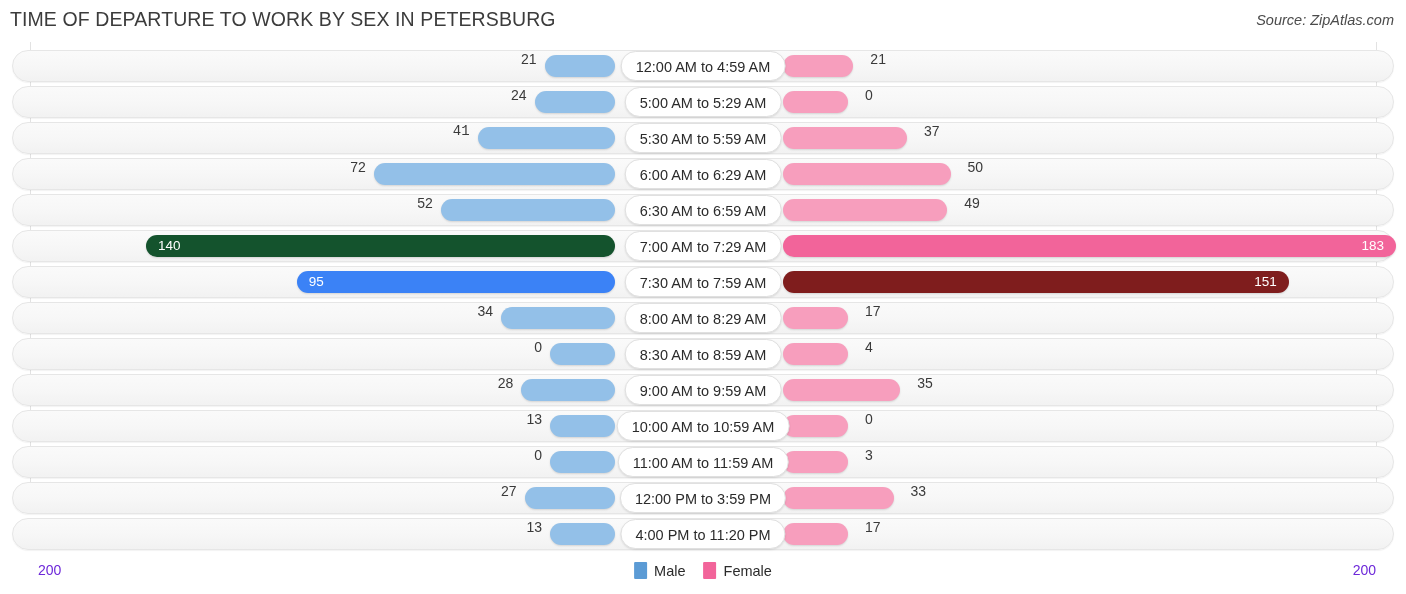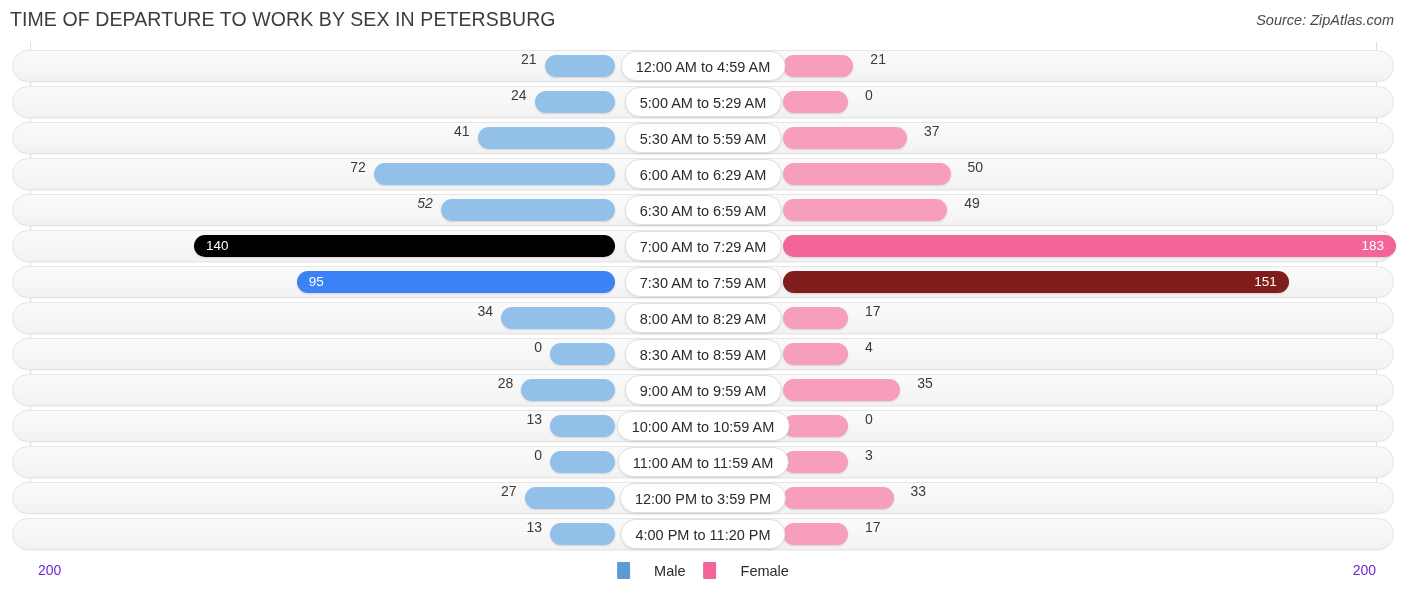--- a/index.html
+++ b/index.html
@@ -152,21 +152,21 @@
     left: 50%;
     transform: translateX(-50%);
     top: 9px;
     display: flex;
     align-items: center;
     gap: 18px;
   }
   .legend-item {
     display: flex;
     align-items: center;
-    gap: 24px;
+    gap: 7px;
   }
   .legend-swatch {
     width: 13px; height: 17px;
     border-radius: 1px;
   }
   .legend-text {
     font-size: 14.5px;
     color: #2b2b2b;
   }
 </style>
@@ -202,49 +202,49 @@
             <div class="bar-val bar-val-male" style="right: 879.4px;">24</div>
             <div class="bar-val bar-val-female" style="left: 865px;">0</div>
           </div>
           <div class="chip">5:00 AM to 5:29 AM</div>
         </div>
         <div class="row">
           <div class="track"></div>
           <div class="bars">
             <div class="bar bar-male" style="width: 137.35px; background: rgb(147, 192, 232);"></div>
             <div class="bar bar-female" style="width: 123.95px; background: rgb(247, 158, 189);"></div>
-            <div class="bar-val bar-val-male" style="right: 936.35px;">41</div>
+            <div class="bar-val bar-val-male" style="right: 936.35px; font-family: Liberation Mono, monospace;">41</div>
             <div class="bar-val bar-val-female" style="left: 923.95px;">37</div>
           </div>
           <div class="chip">5:30 AM to 5:59 AM</div>
         </div>
         <div class="row">
           <div class="track"></div>
           <div class="bars">
             <div class="bar bar-male" style="width: 241.2px; background: rgb(147, 192, 232);"></div>
             <div class="bar bar-female" style="width: 167.5px; background: rgb(247, 158, 189);"></div>
             <div class="bar-val bar-val-male" style="right: 1040.2px;">72</div>
             <div class="bar-val bar-val-female" style="left: 967.5px;">50</div>
           </div>
           <div class="chip">6:00 AM to 6:29 AM</div>
         </div>
         <div class="row">
           <div class="track"></div>
           <div class="bars">
             <div class="bar bar-male" style="width: 174.2px; background: rgb(147, 192, 232);"></div>
             <div class="bar bar-female" style="width: 164.15px; background: rgb(247, 158, 189);"></div>
-            <div class="bar-val bar-val-male" style="right: 973.2px; font-style: italic;">52</div>
+            <div class="bar-val bar-val-male" style="right: 973.2px;">52</div>
             <div class="bar-val bar-val-female" style="left: 964.15px;">49</div>
           </div>
           <div class="chip">6:30 AM to 6:59 AM</div>
         </div>
         <div class="row">
           <div class="track"></div>
           <div class="bars">
-            <div class="bar bar-male" style="width: 421px; background: #000000;">
+            <div class="bar bar-male" style="width: 469px; background: #14532d;">
               <span class="bar-val-inside inside-male">140</span>
             </div>
             <div class="bar bar-female" style="width: 613.05px; background: rgb(242, 100, 154);">
               <span class="bar-val-inside inside-female">183</span>
             </div>
           </div>
           <div class="chip">7:00 AM to 7:29 AM</div>
         </div>
         <div class="row">
           <div class="track"></div>

